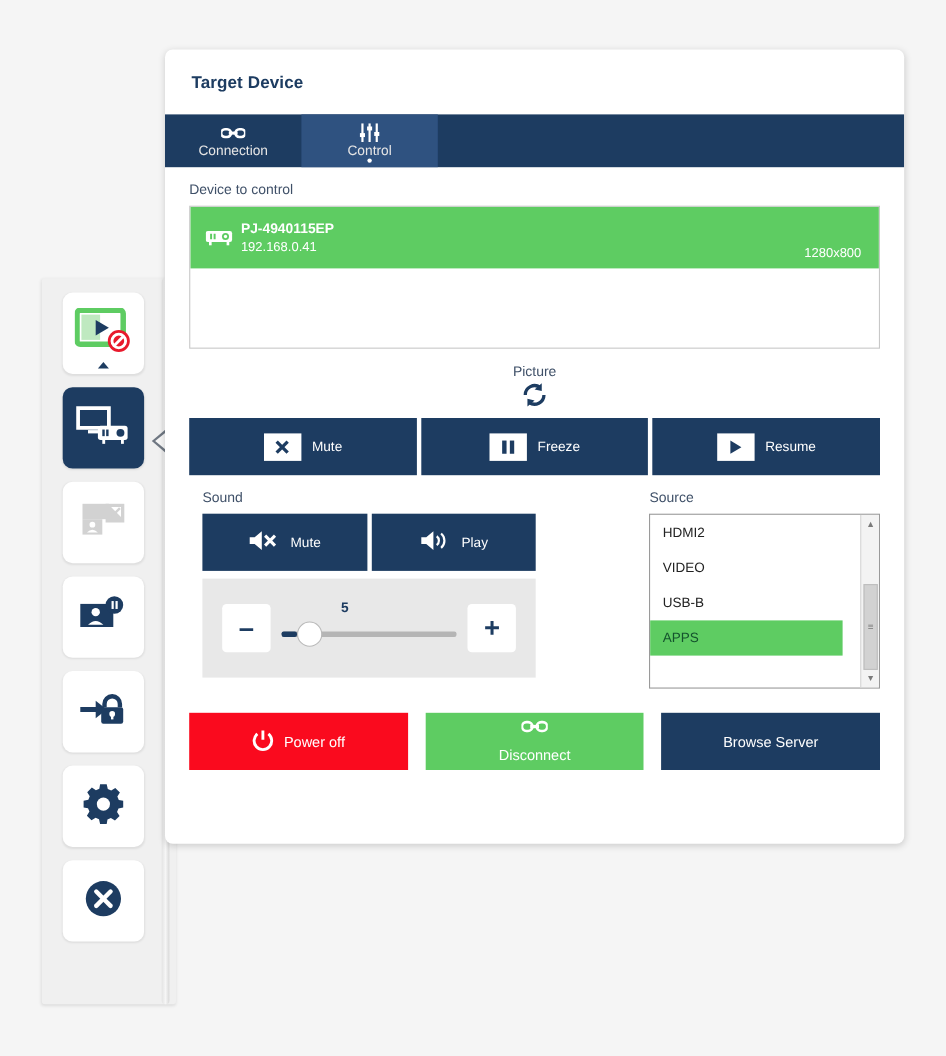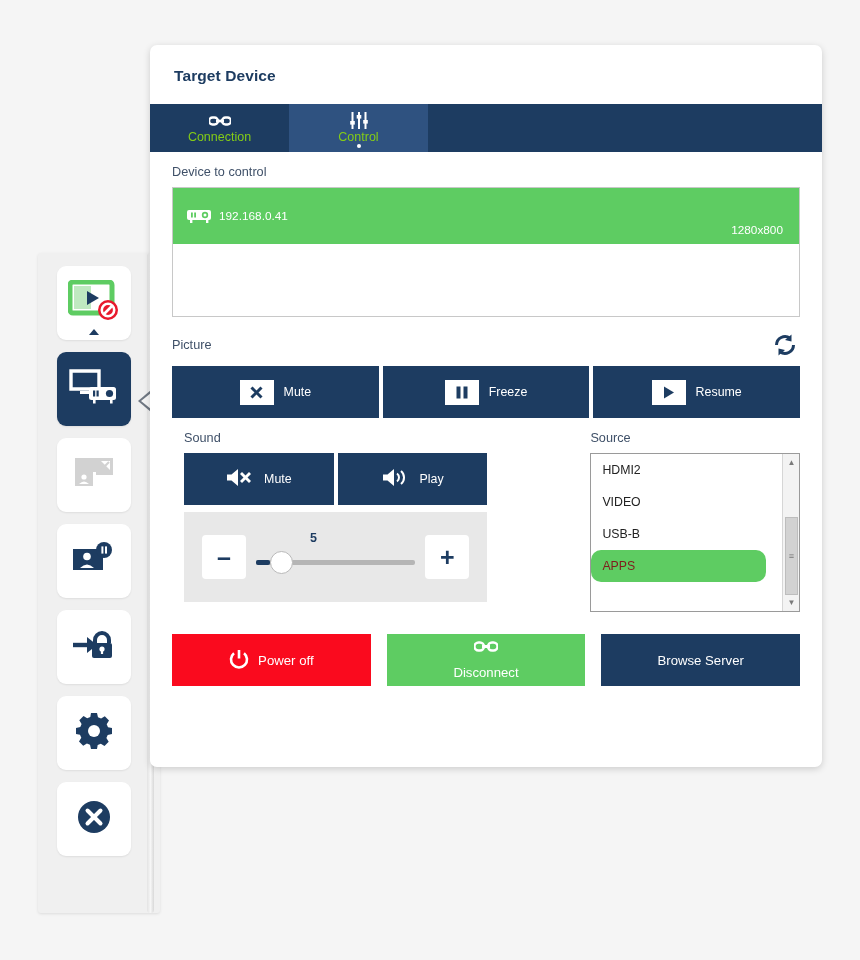--- a/index.html
+++ b/index.html
@@ -77,23 +77,23 @@
   }
 
   
   .tabs {
     margin-top: 19px;
     height: 48px;
     background: #1d3c61;
     display: flex;
   }
   .tab {
-    width: 139px; height: 100%;
+    width: 124px; height: 100%;
     display: flex; flex-direction: column; align-items: center; justify-content: center;
-    color: #84cc16; position: relative;
+    color: #e5e5e5; position: relative;
     gap: 1px;
   }
   .tab.active { background: #2f5280; }
   .tab-icon { height: 17px; display:flex; align-items:center; justify-content:center; }
   .tab-label { font-size: 12.5px; line-height: 14px; }
   .tab-dot {
     position: absolute; bottom: 4px; left: 50%; transform: translateX(-50%);
     width: 4px; height: 4px; border-radius: 50%; background: #ffffff;
   }
 
@@ -115,20 +115,21 @@
   }
   .device-ico { width: 32px; flex: none; display:flex; align-items:center;}
   .device-texts { flex: 1; }
   .device-name { font-size: 12.6px; font-weight: bold; line-height: 16px; }
   .device-ip { font-size: 11.8px; line-height: 16px; }
   .device-res { font-size: 11.8px; align-self: flex-end; padding-bottom: 7px; }
 
   .row-head {
     display: flex; align-items: center; justify-content: space-between;
     margin: 14px 0 7px 0;
+    flex-direction: column;
   }
   .row-head .section-label { margin: 0; }
   .refresh-btn { width: 30px; height: 28px; display:flex; align-items:center; justify-content:center; }
 
   .btn-row { display: flex; gap: 4px; }
   .btn {
     flex: 1; height: 52px; background: #1d3c61;
     display: flex; align-items: center; justify-content: center;
     color: #ffffff; font-size: 12.4px; gap: 10px;
     border: none; cursor: pointer; font-family: inherit;
@@ -182,21 +183,21 @@
 
   .source-list {
     border: 1px solid #9a9a9a; height: 159px; background: #ffffff;
     position: relative; overflow: hidden;
   }
   .source-items { position: absolute; left: 0; top: 0; right: 33px; }
   .source-item {
     height: 32px; display: flex; align-items: center; padding-left: 11px;
     font-size: 12.3px; color: #222222; cursor: pointer;
   }
-  .source-item.selected { background: #5ecc62; color: #7f1d1d; border-radius: 10px; }
+  .source-item.selected { background: #5ecc62; color: #14532d; }
   .src-scrollbar {
     position: absolute; right: 0; top: 0; width: 17px; height: 100%;
     background: #f3f3f3; border-left: 1px solid #d6d6d6;
   }
   .src-arrow {
     position: absolute; left: 0; width: 17px; height: 17px;
     display: flex; align-items: center; justify-content: center;
     color: #7a7a7a; font-size: 8px;
   }
   .src-arrow.up { top: 0; } .src-arrow.down { bottom: 0; }
@@ -361,20 +362,21 @@
               <rect x="0" y="2" width="24" height="10" rx="2" fill="#ffffff"></rect>
               <circle cx="18" cy="7" r="3.2" fill="#5ecc62"></circle>
               <circle cx="18" cy="7" r="1.5" fill="#ffffff"></circle>
               <rect x="4" y="4.5" width="1.8" height="5" fill="#5ecc62"></rect>
               <rect x="7.2" y="4.5" width="1.8" height="5" fill="#5ecc62"></rect>
               <rect x="3" y="12" width="2.4" height="3" fill="#ffffff"></rect>
               <rect x="19" y="12" width="2.4" height="3" fill="#ffffff"></rect>
             </svg>
           </span>
           <span class="device-texts">
+            <span class="device-name" style="display:block">PJ-4940115EP</span>
             <span class="device-ip" style="display:block">192.168.0.41</span>
           </span>
           <span class="device-res">1280x800</span>
         </div>
       </div>
 
       <div class="row-head">
         <div class="section-label">Picture</div>
         <div class="refresh-btn">
           <svg width="26" height="26" viewBox="0 0 26 26">

